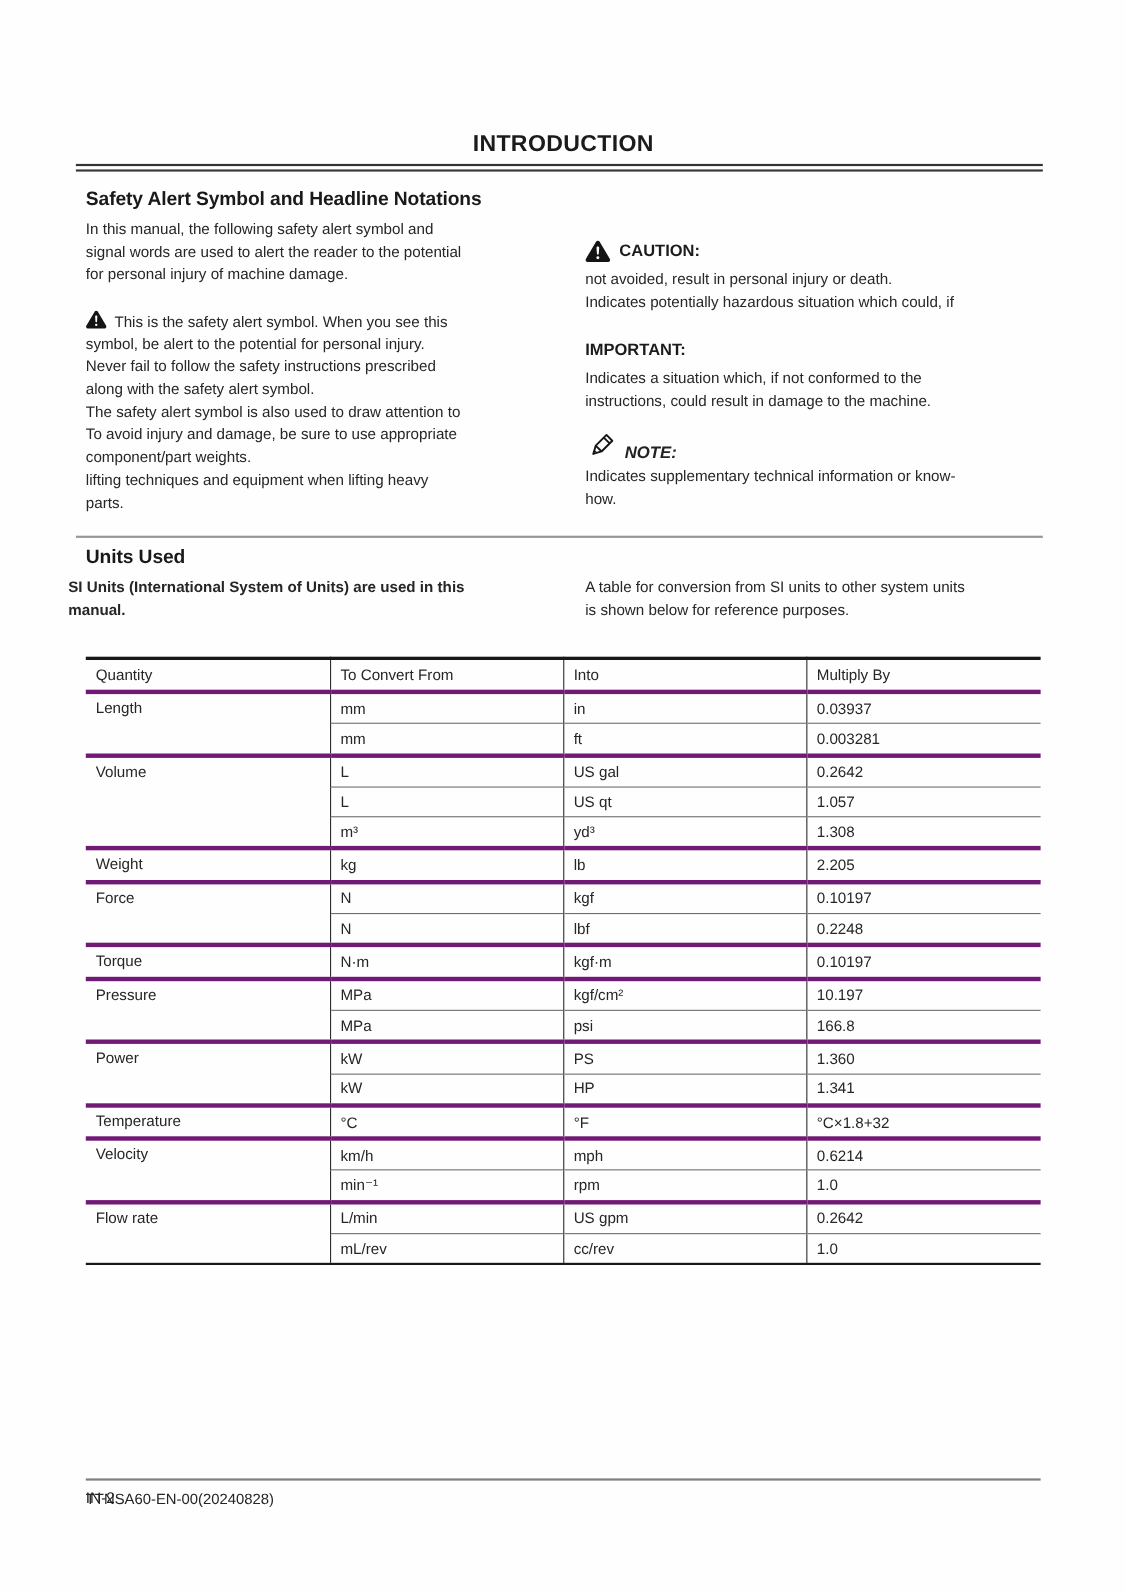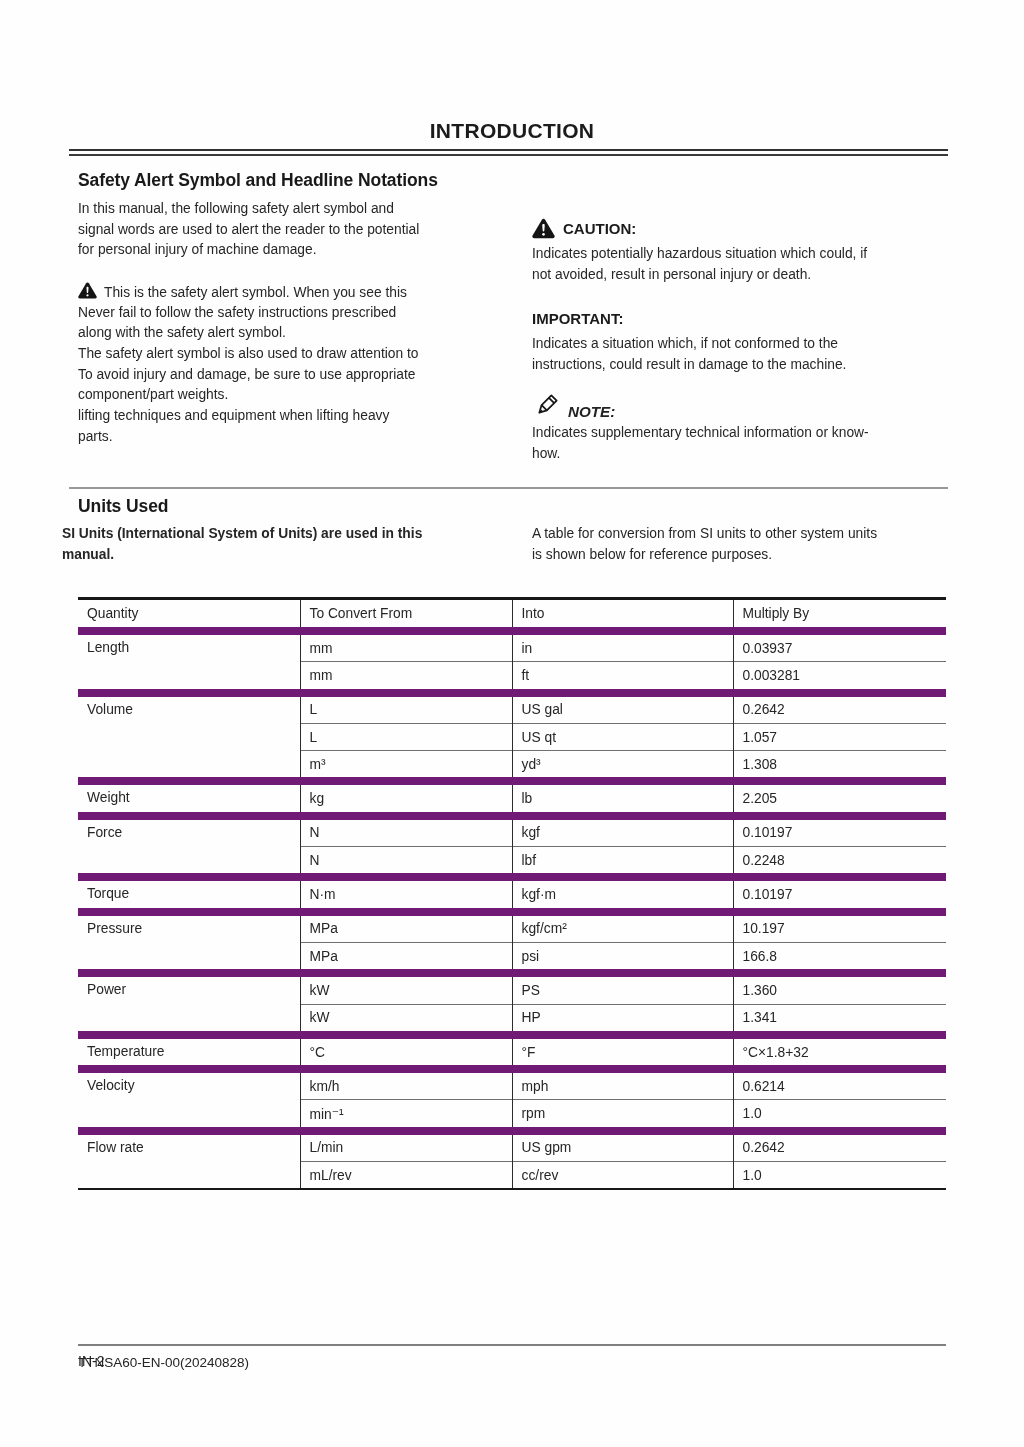--- a/index.html
+++ b/index.html
@@ -33,21 +33,21 @@
   .pencil-icon svg{display:block;width:28px;height:28px;}
   .note-label{font-size:15.2px;font-style:italic;font-weight:600;color:#222;}
   .units-divider{position:absolute;top:487px;left:69px;width:879px;border-top:2px solid #989898;}
   .table-wrap{position:absolute;top:597px;left:78px;}
   table{border-collapse:collapse;table-layout:fixed;width:868px;
         border-top:3px solid #181818;border-bottom:2.5px solid #181818;
         font-size:13.8px;color:#262626;}
   th{font-weight:normal;text-align:left;height:27px;padding:0 0 0 9px;white-space:nowrap;}
   td{height:26.3px;padding:0 0 0 9px;white-space:nowrap;}
   td.c2,td.c3,td.c4,th.c2,th.c3,th.c4{border-left:1.4px solid #2c2c2c;}
-  td.group-top{border-top:8px solid #701a75;}
+  td.group-top{border-top:4px solid #701a75;}
   td.sub{border-top:1.2px solid #6f6f6f;}
   td.qty{vertical-align:top;line-height:26.3px;}
   .footer{position:absolute;top:1344px;left:78px;width:868px;border-top:2px solid #7f7f7f;}
   .doc-code{position:absolute;left:0;top:9px;font-size:13.5px;color:#242424;white-space:nowrap;}
   .page-number{position:absolute;left:0;top:7px;width:868px;text-align:left;font-size:14px;color:#242424;}
 </style>
 </head>
 <body>
 
 <div class="page">
@@ -67,20 +67,21 @@
     <div class="tline">
       <span class="alert-icon-inline">
         <svg viewBox="0 0 24 21">
           <path d="M13.7 1.3 a2 2 0 0 0 -3.4 0 L0.6 17.7 A2 2 0 0 0 2.3 20.7 h19.4 a2 2 0 0 0 1.7 -3 Z" fill="#141414"></path>
           <path d="M12 5.9 c0.85 0 1.35 0.55 1.28 1.4 l-0.4 5.3 c-0.05 0.72 -0.4 1.12 -0.88 1.12 s-0.83 -0.4 -0.88 -1.12 l-0.4 -5.3 C10.65 6.45 11.15 5.9 12 5.9 Z" fill="#fff"></path>
           <circle cx="12" cy="16.6" r="1.4" fill="#fff"></circle>
         </svg>
       </span><span>This is the safety alert symbol. When you see this</span>
     </div>
     <div>
+        <div class="tline">symbol, be alert to the potential for personal injury.</div>
         <div class="tline">Never fail to follow the safety instructions prescribed</div>
         <div class="tline">along with the safety alert symbol.</div>
         <div class="tline">The safety alert symbol is also used to draw attention to</div>
         <div class="tline">To avoid injury and damage, be sure to use appropriate</div>
         <div class="tline">component/part weights.</div>
         <div class="tline">lifting techniques and equipment when lifting heavy</div>
         <div class="tline">parts.</div>
       </div>
   </div>
 
@@ -89,22 +90,22 @@
       <span class="caution-icon">
         <svg viewBox="0 0 24 21">
           <path d="M13.7 1.3 a2 2 0 0 0 -3.4 0 L0.6 17.7 A2 2 0 0 0 2.3 20.7 h19.4 a2 2 0 0 0 1.7 -3 Z" fill="#141414"></path>
           <path d="M12 5.9 c0.85 0 1.35 0.55 1.28 1.4 l-0.4 5.3 c-0.05 0.72 -0.4 1.12 -0.88 1.12 s-0.83 -0.4 -0.88 -1.12 l-0.4 -5.3 C10.65 6.45 11.15 5.9 12 5.9 Z" fill="#fff"></path>
           <circle cx="12" cy="16.6" r="1.4" fill="#fff"></circle>
         </svg>
       </span>
       <span class="rlabel">CAUTION:</span>
     </div>
     <div>
+        <div class="tline">not avoided, result in personal injury or death.</div>
         <div class="tline">Indicates potentially hazardous situation which could, if</div>
-        <div class="tline">not avoided, result in personal injury or death.</div>
       </div>
   </div>
 
   <div class="rblock b-important">
     <div class="rhead">
       <span class="rlabel">IMPORTANT:</span>
     </div>
     <div>
         <div class="tline">Indicates a situation which, if not conformed to the</div>
         <div class="tline">instructions, could result in damage to the machine.</div>

